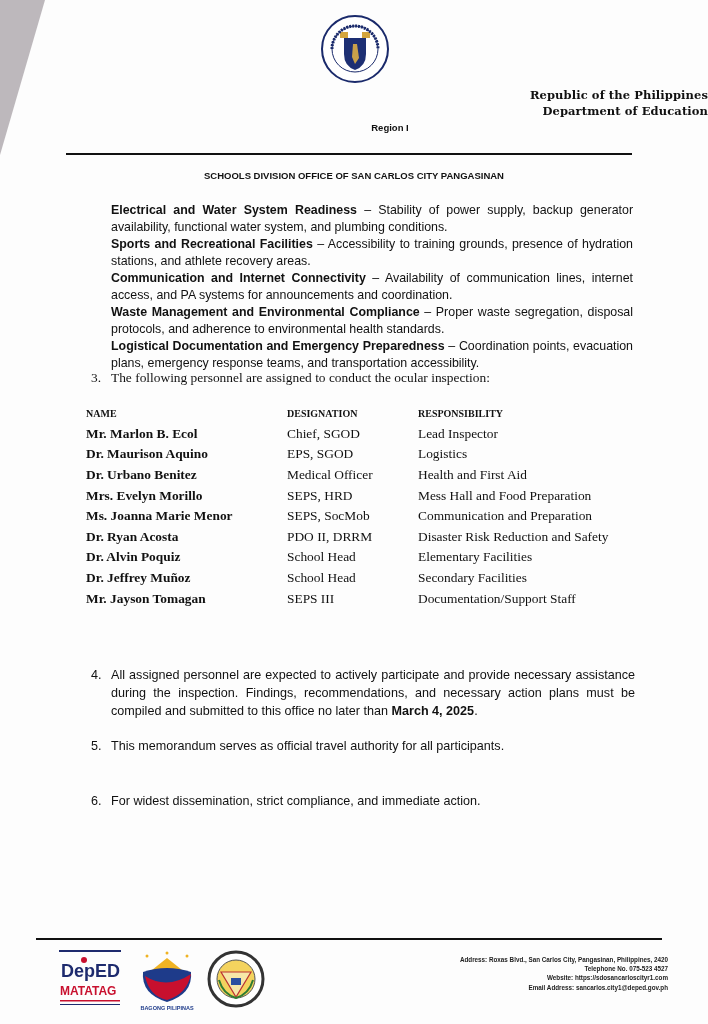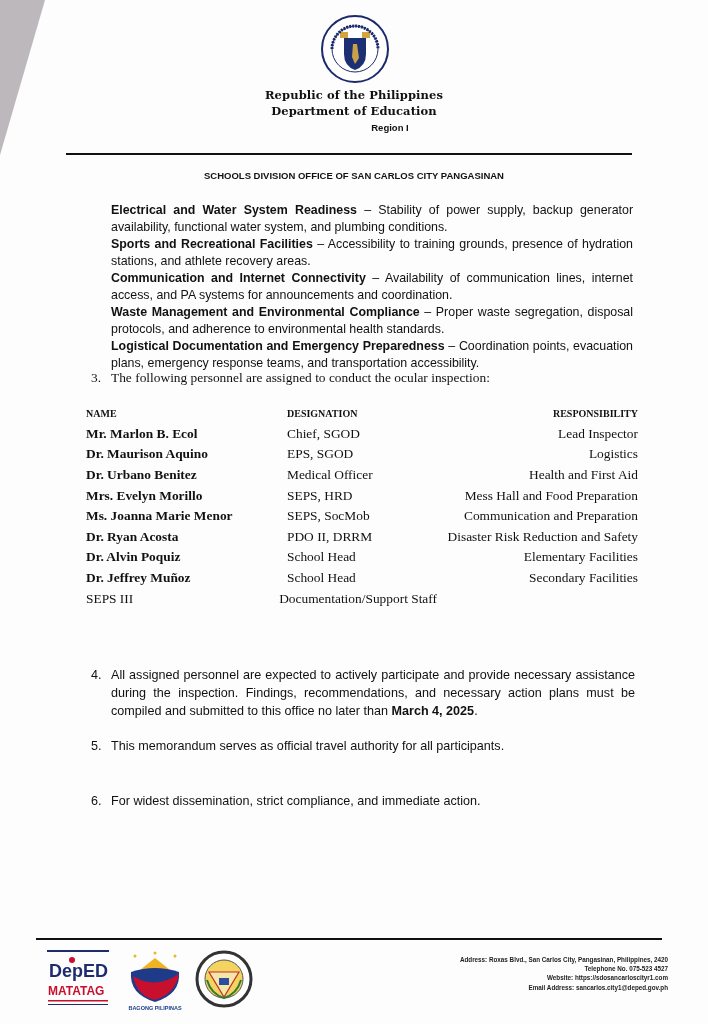--- a/index.html
+++ b/index.html
@@ -9,47 +9,47 @@
     font-family: "DejaVu Sans", sans-serif;
   }
   .corner-shadow {
     position: absolute; left: 0; top: 0; width: 0; height: 0;
     border-top: 155px solid #bdb8bc;
     border-right: 45px solid transparent;
   }
   .seal { position: absolute; left: 320px; top: 14px; width: 70px; height: 70px; }
   .hdr { position: absolute; left: 0; width: 708px; text-align: center; }
   .hdr-gothic {
-    font-family: "DejaVu Serif", serif; font-weight: bold; font-size: 11.5px; letter-spacing: 0.1px;
+    font-family: "DejaVu Serif", serif; font-weight: bold; font-size: 11.5px; letter-spacing: 0.1px; text-align: right;
   }
   .hdr-region { font-family: "Liberation Sans", sans-serif; font-weight: bold; font-size: 9.5px; padding-left: 36px; }
   .hdr-sdo { font-family: "Liberation Sans", sans-serif; font-weight: bold; font-size: 9.5px; margin-top: 33px; }
   .hline { position: absolute; left: 66px; width: 566px; height: 2px; background: #111; }
 
   .crit { position: absolute; left: 111px; width: 522px; font-family: "Liberation Sans", sans-serif;
     font-size: 12.4px; line-height: 17px; text-align: justify; margin-top: 30px; }
   .crit p { margin: 0; }
   .crit b { font-weight: bold; }
 
   .item3 { position: absolute; left: 91px; top: 370px; font-family: "Liberation Serif", serif; font-size: 13.4px; }
   .item3 .num { display: inline-block; width: 20px; }
 
   .ptable { position: absolute; left: 86px; top: 403px; font-family: "Liberation Serif", serif; font-size: 13.4px; }
   .prow { display: flex; height: 20.6px; align-items: center; }
   .c1 { width: 201px; font-weight: bold; }
   .c2 { width: 131px; }
-  .c3 { width: 220px; text-align: right; }
+  .c3 { width: 220px; }
   .phead { font-weight: bold; font-size: 10px; }
 
   .num-item { position: absolute; left: 91px; width: 544px; font-family: "Liberation Sans", sans-serif;
     font-size: 12.6px; line-height: 18px; }
   .num-item .n { position: absolute; left: 0; top: 0; }
   .num-item .t { margin-left: 20px; text-align: justify; }
 
-  .logos { position: absolute; left: 45px; top: 950px; display: flex; gap: 10px; align-items: flex-start; }
+  .logos { position: absolute; left: 57px; top: 950px; display: flex; gap: 10px; align-items: flex-start; }
   .footer-addr { position: absolute; right: 40px; top: 955px; text-align: right;
     font-family: "Liberation Sans", sans-serif; font-weight: bold; font-size: 6.3px; line-height: 9.2px; color: #222; }
 </style>
 </head>
 <body>
 
 <div class="corner-shadow"></div>
 
 <svg class="seal" viewBox="0 0 70 70">
   <circle cx="35" cy="35" r="33" fill="#fff" stroke="#1a2a6b" stroke-width="2"></circle>
@@ -120,20 +120,21 @@
         <div class="c1">Dr. Alvin Poquiz</div>
         <div class="c2">School Head</div>
         <div class="c3">Elementary Facilities</div>
       </div>
       <div class="prow">
         <div class="c1">Dr. Jeffrey Muñoz</div>
         <div class="c2">School Head</div>
         <div class="c3">Secondary Facilities</div>
       </div>
       <div class="prow">
+        <div class="c1">Mr. Jayson Tomagan</div>
         <div class="c2">SEPS III</div>
         <div class="c3">Documentation/Support Staff</div>
       </div>
     </div>
 </div>
 
 <div class="num-item" style="top:666px">
   <span class="n">4.</span>
   <div class="t"><span>All assigned personnel are expected to actively participate and provide necessary assistance during the inspection. Findings, recommendations, and necessary action plans must be compiled and submitted to this office no later than </span><b>March 4, 2025</b><span>.</span></div>
 </div>

